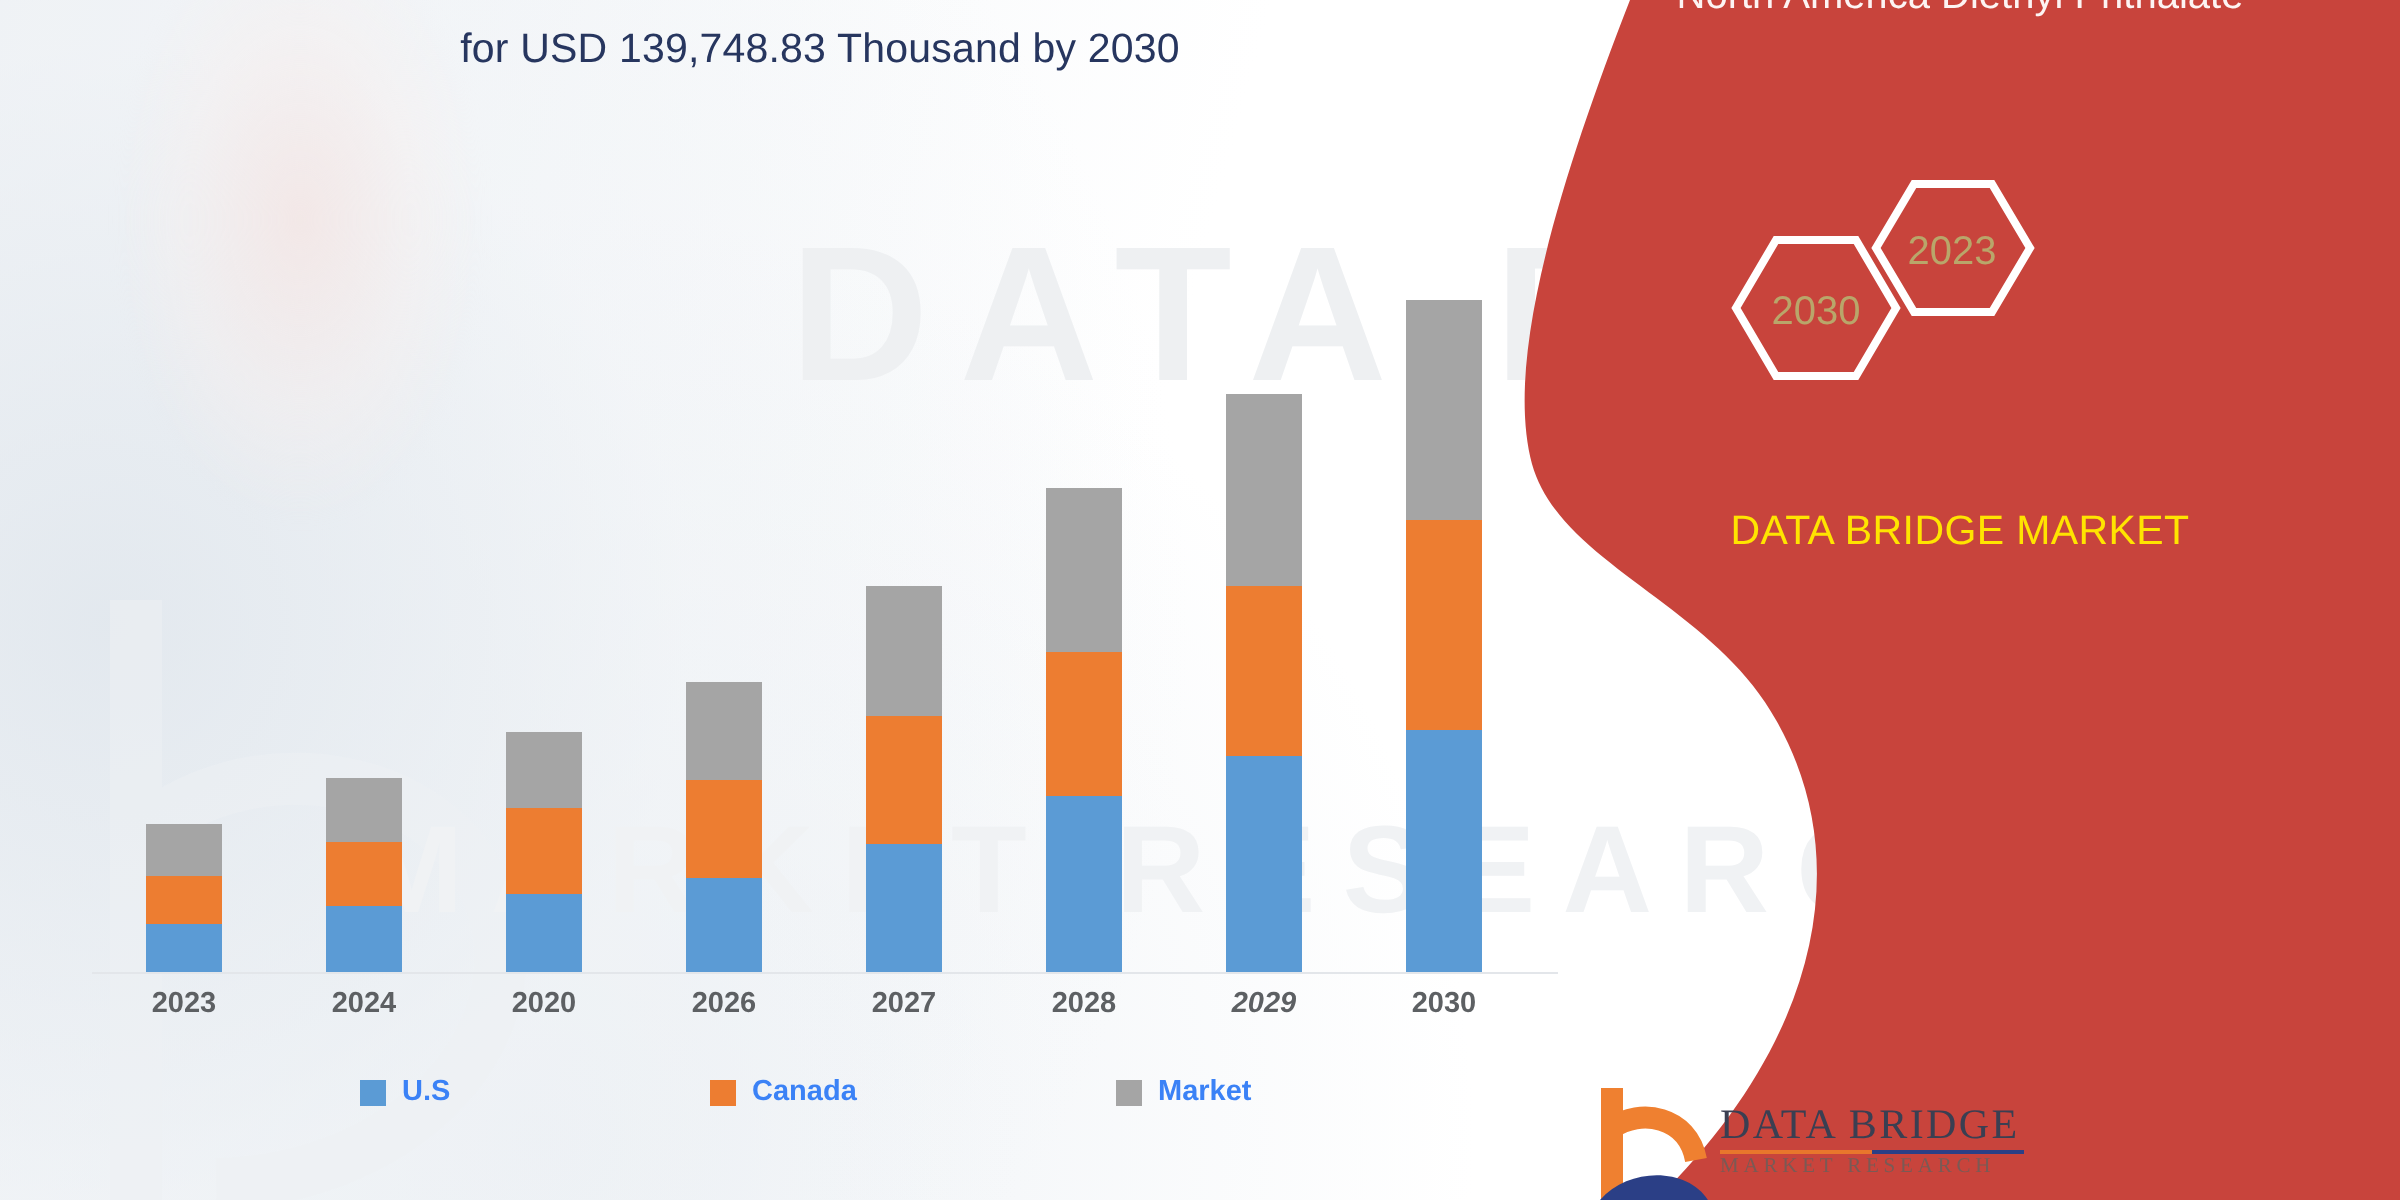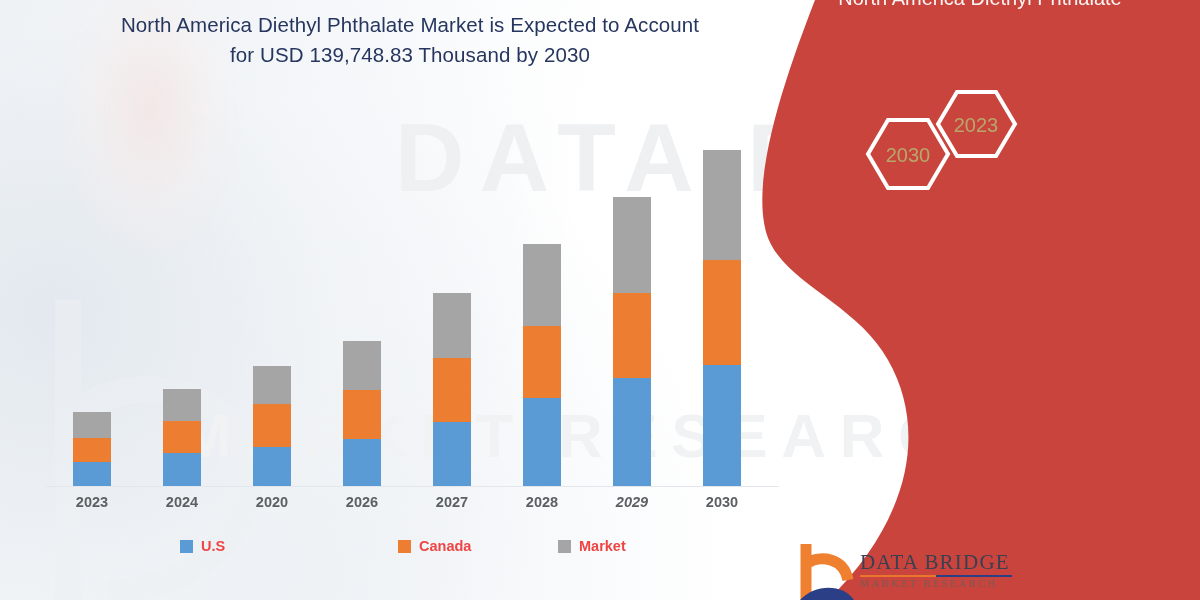--- a/index.html
+++ b/index.html
@@ -75,21 +75,21 @@
     font-size:14.5px; font-weight:700; color:#5d6063;
     font-family:"Liberation Sans", sans-serif;
   }
 
   
   .legend {
     position:absolute; left:40px; top:538px; width:745px; height:26px;
   }
   .legend-item {
     position:absolute; display:flex; align-items:center; gap:8px;
-    font-size:14.5px; font-weight:700; color:#ef4444;
+    font-size:14.5px; font-weight:700; color:#3b82f6;
   }
   .swatch { width:13px; height:13px; display:inline-block; }
 
   
   .red-panel {
     position:absolute; right:0; top:0; width:440px; height:600px;
     overflow:hidden;
   }
   .red-svg { position:absolute; right:0; top:0; }
 
@@ -134,21 +134,20 @@
   <div class="bg-blob"></div>
 
   <svg class="ghost-mark" viewBox="0 0 240 300">
     <path d="M20 0 L20 300 M20 120 C 70 70, 180 80, 200 160 C 215 225, 150 290, 60 292" fill="none" stroke="#eef1f4" stroke-width="26" stroke-linecap="butt"></path>
   </svg>
 
   <div class="wm wm-1">DATA BRIDGE</div>
   <div class="wm wm-2">MARKET RESEARCH</div>
 
   <div class="title">
-    <div>North America Diethyl Phthalate Market is Expected to Account</div>
     <div>for USD 139,748.83 Thousand by 2030</div>
   </div>
 
   <div class="chart">
     <div class="plot" id="plot">
         <div class="bar-col" style="left: 33px; width: 38px;">
           <div class="seg" style="height: 26px; background: rgb(165, 165, 165);"></div>
           <div class="seg" style="height: 24px; background: rgb(237, 125, 49);"></div>
           <div class="seg" style="height: 24px; background: rgb(91, 155, 213);"></div>
         </div>
@@ -199,21 +198,21 @@
         <div class="xlabel" style="left: 562px; font-style: italic;">2029</div>
         <div class="xlabel" style="left: 652px;">2030</div>
       </div>
   </div>
 
   <div class="legend" id="legend">
       <div class="legend-item" style="left: 140px;">
         <span class="swatch" style="background: rgb(91, 155, 213);"></span>
         <span>U.S</span>
       </div>
-      <div class="legend-item" style="left: 315px; margin-left: 43px;">
+      <div class="legend-item" style="left: 315px;">
         <span class="swatch" style="background: rgb(237, 125, 49);"></span>
         <span>Canada</span>
       </div>
       <div class="legend-item" style="left: 518px;">
         <span class="swatch" style="background: rgb(165, 165, 165);"></span>
         <span>Market</span>
       </div>
     </div>
 
   <div class="red-panel">
@@ -230,20 +229,21 @@
         <polygon points="108,70 128,36 168,36 188,70 168,104 128,104"></polygon>
       </g>
       <text x="148" y="78" text-anchor="middle" font-family="Liberation Sans, sans-serif" font-size="20" fill="#b9a66a" id="hexL">2030</text>
       <g fill="none" stroke="#ffffff" stroke-width="4">
         <polygon points="178,40 197,8 236,8 255,40 236,72 197,72"></polygon>
       </g>
       <text x="216" y="48" text-anchor="middle" font-family="Liberation Sans, sans-serif" font-size="20" fill="#b9a66a" id="hexR">2023</text>
     </svg>
 
     <div class="brand">
+      <div>DATA BRIDGE MARKET</div>
     </div>
 
     <div class="logo">
       <svg width="56" height="66" viewBox="0 0 56 66" style="position:absolute;left:0;top:4px">
         <path d="M6 2 L6 62 M6 22 C 20 12, 44 16, 48 38" fill="none" stroke="#ef8030" stroke-width="11"></path>
         <path d="M0 58 C 16 40, 48 42, 56 62 L56 66 L0 66 Z" fill="#2b3f86"></path>
       </svg>
       <div class="logo-text">DATA BRIDGE</div>
       <div class="logo-rule">
           <i class="a"></i>

